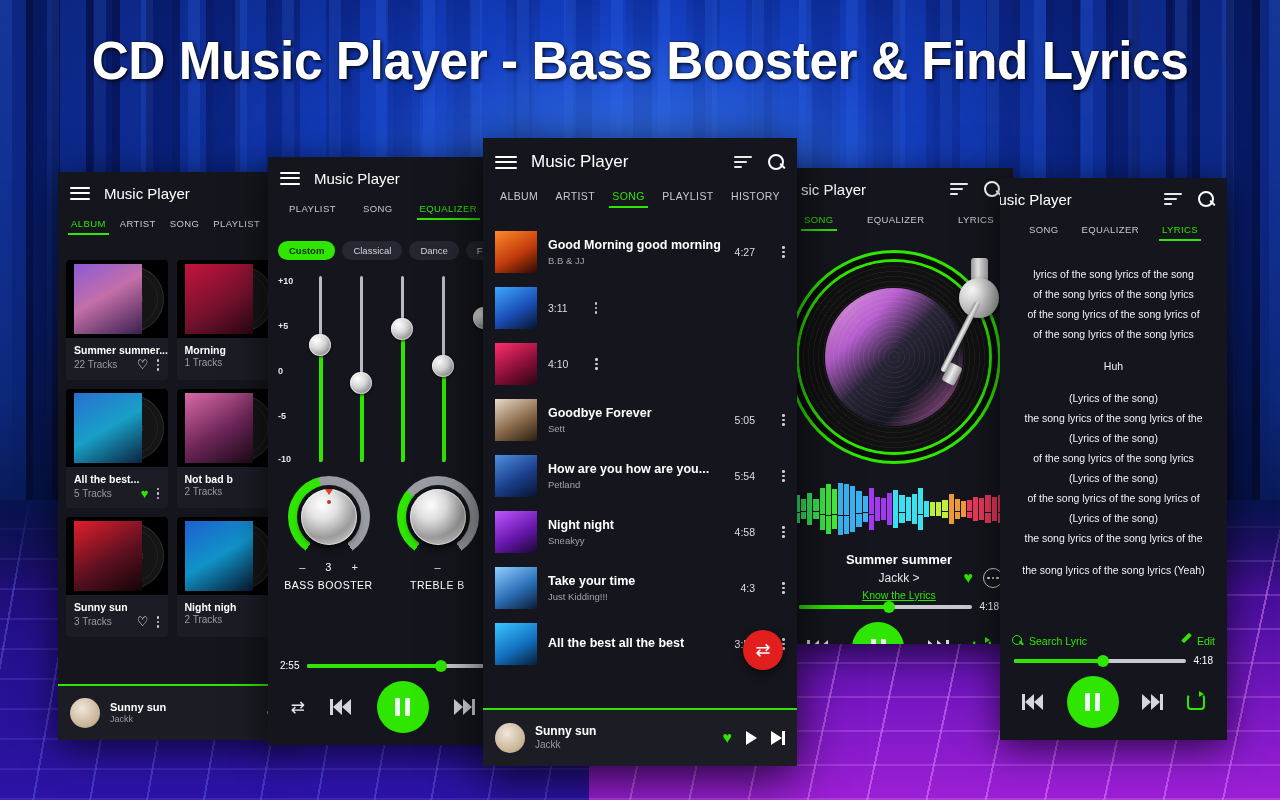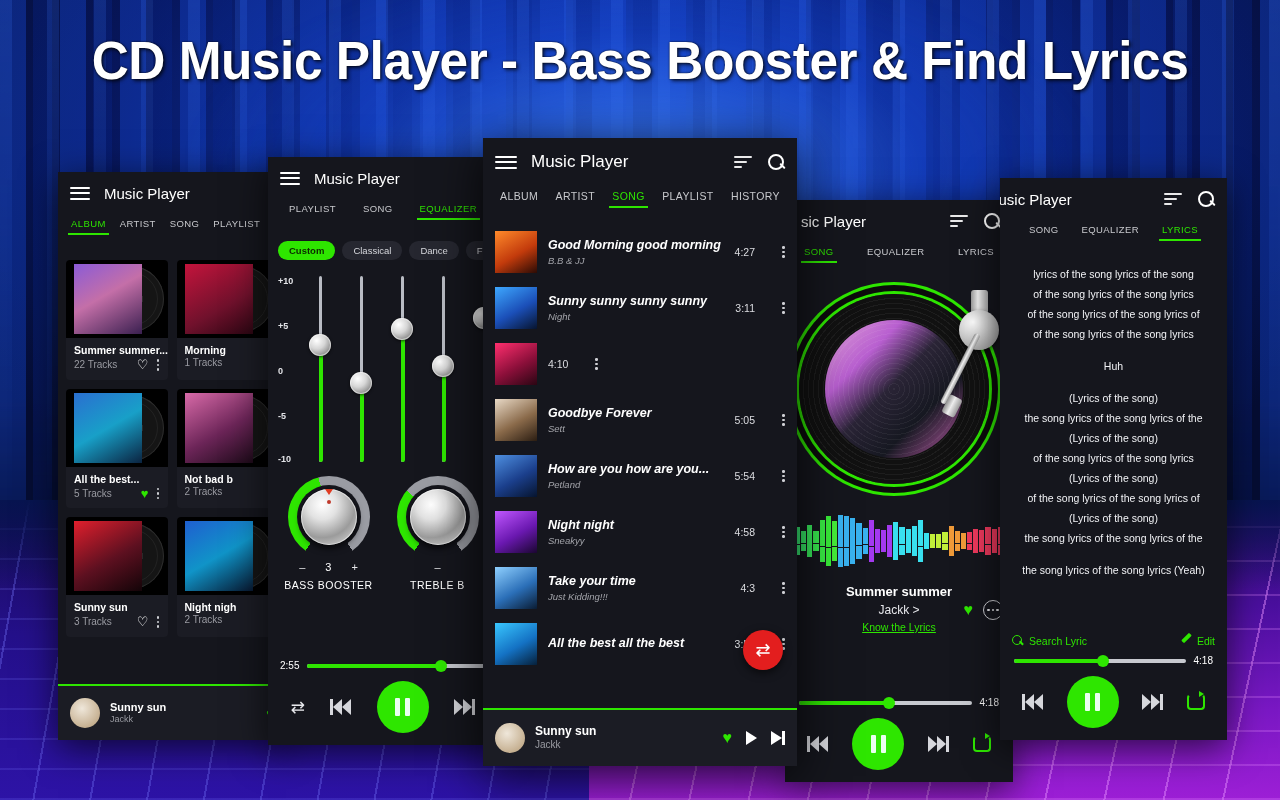--- a/index.html
+++ b/index.html
@@ -86,21 +86,21 @@
   .phone{
     position:absolute;
     background:#15161d;
     color:#fff;
     overflow:hidden;
     box-shadow:0 8px 34px rgba(0,0,0,.65);
     display:flex; flex-direction:column;
   }
   #p1{ left:58px;  top:172px; width:228px; height:568px; }
   #p2{ left:268px; top:157px; width:230px; height:588px; }
-  #p4{ left:785px; top:168px; width:228px; height:582px;margin-top:32px; }
+  #p4{ left:785px; top:168px; width:228px; height:476px; }
   #p5{ left:1000px;top:178px; width:227px; height:562px; }
   #p3{ left:483px; top:138px; width:314px; height:628px; z-index:5;
        box-shadow:0 10px 46px rgba(0,0,0,.8); }
 
   
   .appbar{ display:flex; align-items:center; padding:0 12px; height:42px; flex:0 0 auto; background:#15161d; }
   .appbar .burger{ width:20px; margin-right:14px; }
   .appbar .burger i{ display:block; height:2px; background:#fff; margin:3.5px 0; border-radius:1px; }
   .appbar .ttl{ font-size:15px; color:#fff; white-space:nowrap; }
   .appbar .sp{ flex:1 }
@@ -191,21 +191,21 @@
   .playbig i{ display:block; width:5px; height:18px; background:#eafff0; margin:0 2.5px; border-radius:1px; }
   .ic-prev,.ic-next{ display:flex; align-items:center; }
   .ic-prev .b,.ic-next .b{ width:3px;height:16px;background:#d6d7dc; }
   .ic-prev .t{ width:0;height:0;border-right:9px solid #d6d7dc;border-top:8px solid transparent;border-bottom:8px solid transparent; }
   .ic-next .t{ width:0;height:0;border-left:9px solid #d6d7dc;border-top:8px solid transparent;border-bottom:8px solid transparent; }
 
   
   .songlist{ flex:1; overflow:hidden; }
   .srow{ display:flex; align-items:center; padding:7px 12px; gap:11px; }
   .srow .th{ width:42px; height:42px; background:#222; background-size:cover; background-position:center; flex:0 0 auto; }
-  .srow .meta{ flex:1; min-width:0;font-style:italic; }
+  .srow .meta{ flex:1; min-width:0; }
   .srow .s1{ font-size:12.5px; font-weight:bold; white-space:nowrap; overflow:hidden; }
   .srow .s2{ font-size:9.5px; color:#a3a4aa; margin-top:3px; }
   .srow .dur{ font-size:10.5px; color:#dcdde1; margin-right:8px; }
   .fab{ position:absolute; right:14px; bottom:96px; width:40px; height:40px; border-radius:50%; background:#e31e1e;
         display:flex; align-items:center; justify-content:center; box-shadow:0 3px 9px rgba(0,0,0,.6); z-index:3; }
 
   
   .cdwrap{ position:relative; height:222px; flex:0 0 auto; }
   .cd{ position:absolute; left:14px; top:14px; width:190px; height:190px; border-radius:50%;
        background:radial-gradient(circle at 50% 50%, #000 0 30%, #111 30% 100%);
@@ -705,24 +705,20 @@
         </div>
         <div class="dur">4:27</div>
         <div class="dots">
           <i></i>
           <i></i>
           <i></i>
         </div>
       </div>
       <div class="srow">
         <div class="th" style="background:linear-gradient(150deg,#3ea8ff,#1b4fb8 55%,#07142e)"></div>
-        <div class="meta">
-          <div class="s1">Sunny sunny sunny sunny</div>
-          <div class="s2">Night</div>
-        </div>
         <div class="dur">3:11</div>
         <div class="dots">
           <i></i>
           <i></i>
           <i></i>
         </div>
       </div>
       <div class="srow">
         <div class="th" style="background:linear-gradient(150deg,#ff2f6e,#8c0f3a 55%,#2a0613)"></div>
         <div class="dur">4:10</div>

